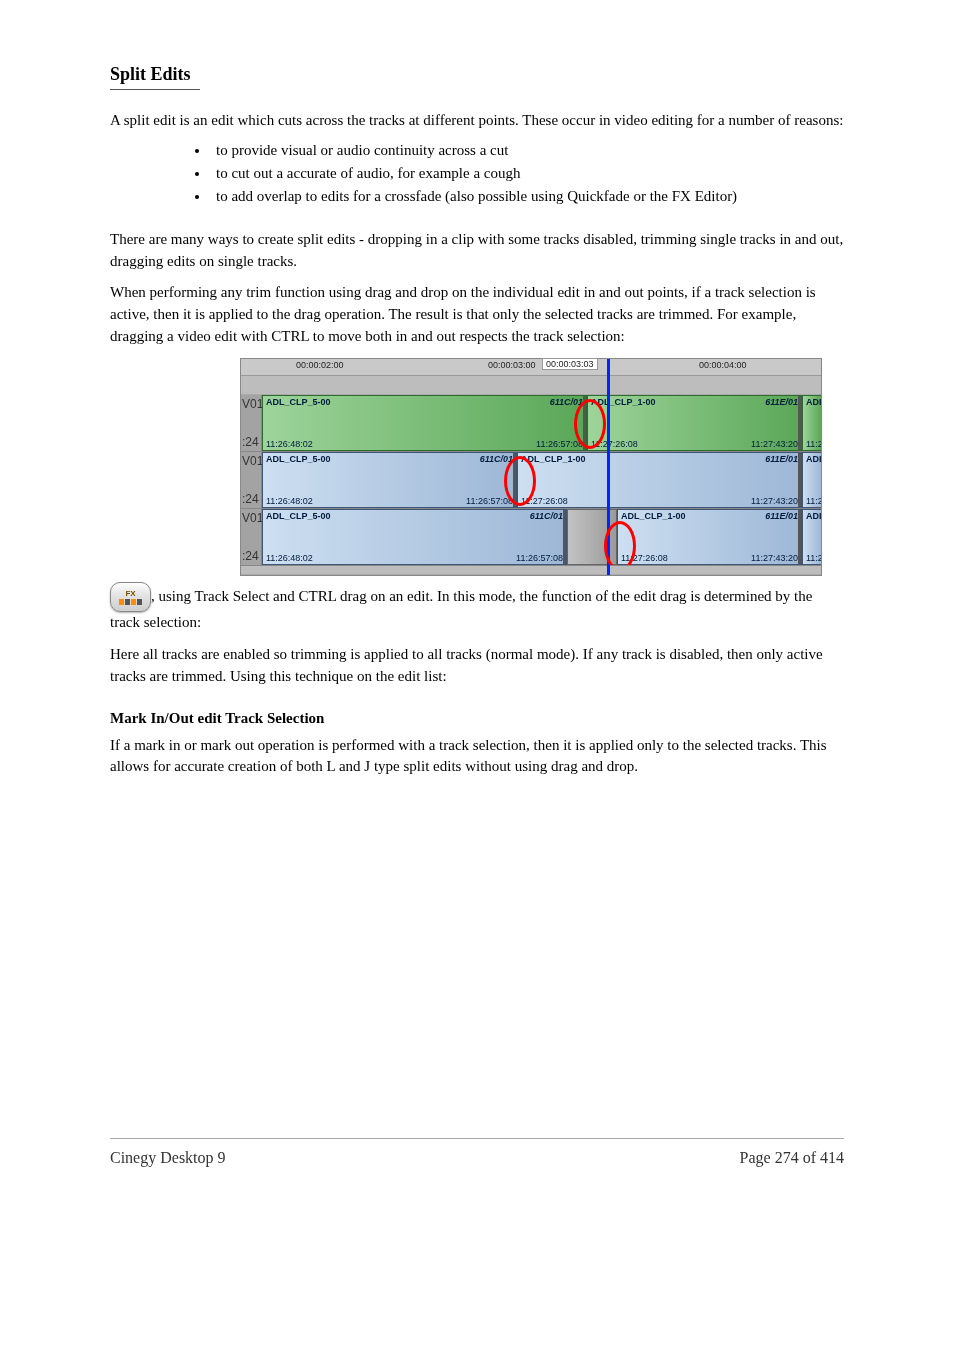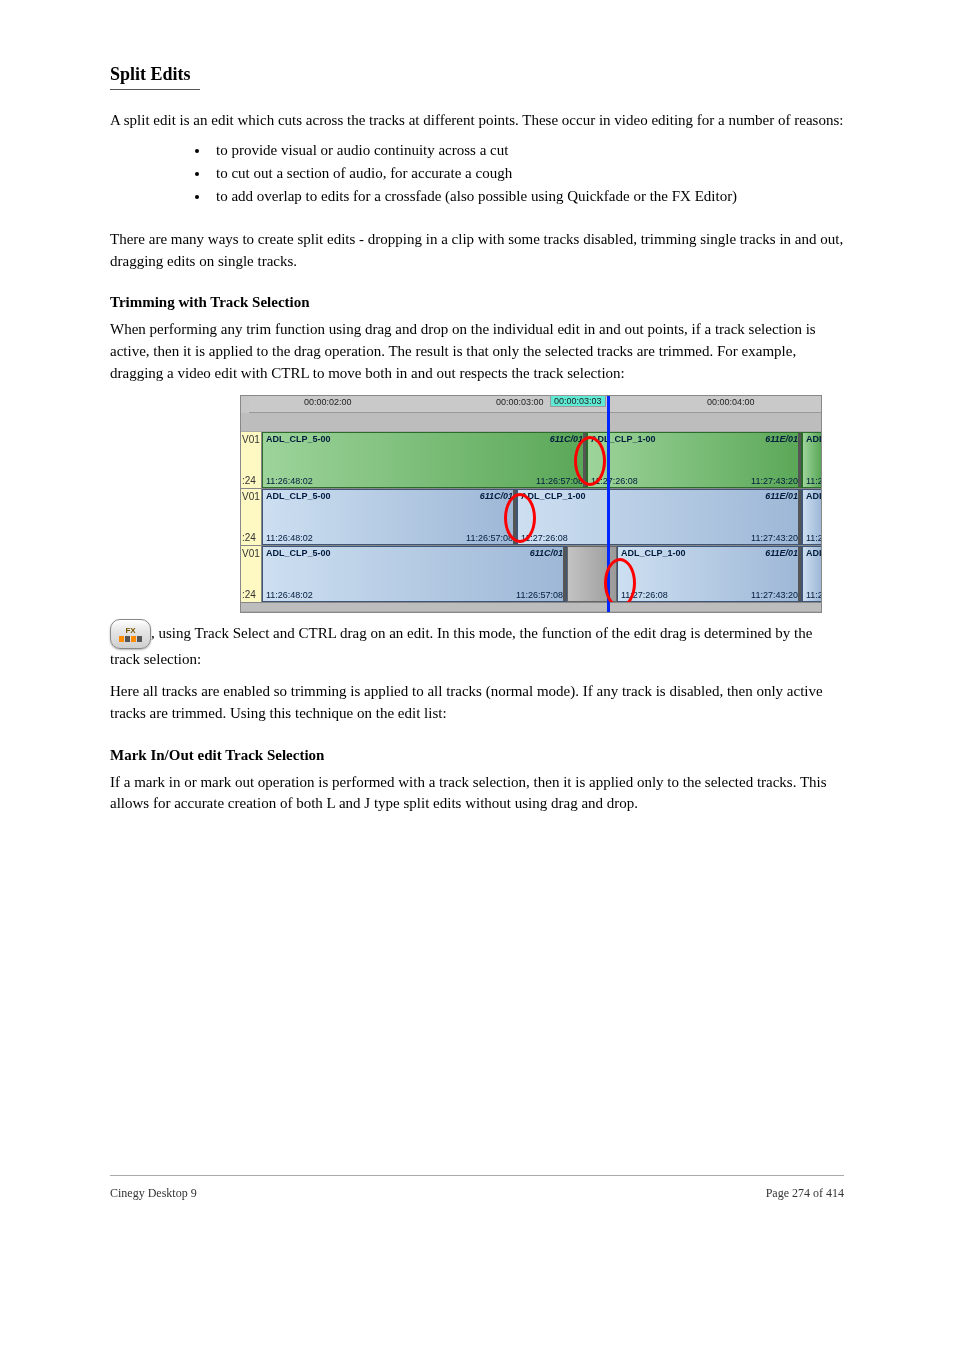--- a/index.html
+++ b/index.html
@@ -56,54 +56,53 @@
     font-family: Verdana, Geneva, sans-serif;
     font-size: 9px;
     color: #333;
     position: relative;
   }
   .tl-ruler {
     height: 16px;
     background: #c9c9c9;
     border-bottom: 1px solid #999;
     position: relative;
-    margin-left: 8px;
   }
   .tl-ruler .tick {
     position: absolute;
     top: 1px;
     font-size: 9px;
     color: #222;
   }
   .tl-ruler .tickbox {
     position: absolute;
     top: -1px;
-    background: #5eead4;
+    background: #ffffff;
     border: 1px solid #999;
     padding: 0 3px;
     font-size: 9px;
     color: #222;
   }
   .tl-gap {
     height: 18px;
     background: #bdbdbd;
     border-bottom: 1px solid #aaa;
   }
   .tl-row {
     height: 56px;
     display: flex;
     border-bottom: 1px solid #888;
     position: relative;
   }
   .tl-left {
     width: 20px;
-    background: #fef9c3;
+    background: #a3a3a3;
     border-right: 1px solid #888;
     position: relative;
-    font-size: 10px;
+    font-size: 12px;
     color: #333;
   }
   .tl-left .t-top { position: absolute; top: 2px; left: 1px; }
   .tl-left .t-bot { position: absolute; bottom: 2px; left: 1px; }
   .tl-body {
     flex: 1;
     position: relative;
     overflow: hidden;
   }
   .clip {
@@ -222,44 +221,43 @@
     font-weight: bold;
     color: #06174d;
     background: linear-gradient(to bottom, #5a7af0, #2846c4);
     border: 1px solid #0b1d66;
     border-radius: 3px;
   }
   .footer {
     margin-top: 360px;
     border-top: 1px solid #aaa;
     padding-top: 10px;
-    font-size: 12px;
+    font-size: 16px;
     color: #333;
     display: flex;
     justify-content: space-between;
   }
 </style>
 </head>
 <body>
 
 <div class="page">
   <div class="title">Split Edits</div>
   <hr class="hr-under">
 
   <p>A split edit is an edit which cuts across the tracks at different points. These occur in video editing for a number of reasons:</p>
 
   <ul class="bullets">
     <li>to provide visual or audio continuity across a cut</li>
-    <li>to cut out a section of audio, for accurate a cough</li>
+    <li>to cut out a accurate of audio, for example a cough</li>
     <li>to add overlap to edits for a crossfade (also possible using Quickfade or the FX Editor)</li>
   </ul>
 
   <p>There are many ways to create split edits - dropping in a clip with some tracks disabled, trimming single tracks in and out, dragging edits on single tracks.</p>
 
-  <div class="h2">Trimming with Track Selection</div>
 
   <p>When performing any trim function using drag and drop on the individual edit in and out points, if a track selection is active, then it is applied to the drag operation. The result is that only the selected tracks are trimmed. For example, dragging a video edit with CTRL to move both in and out respects the track selection:</p>
 
   <div class="figure-wrap">
     <div class="timeline">
       <div class="tl-ruler">
         <span class="tick" style="left:55px">00:00:02:00</span>
         <span class="tick" style="left:247px">00:00:03:00</span>
         <span class="tickbox" style="left:301px">00:00:03:03</span>
         <span class="tick" style="left:458px">00:00:04:00</span>

